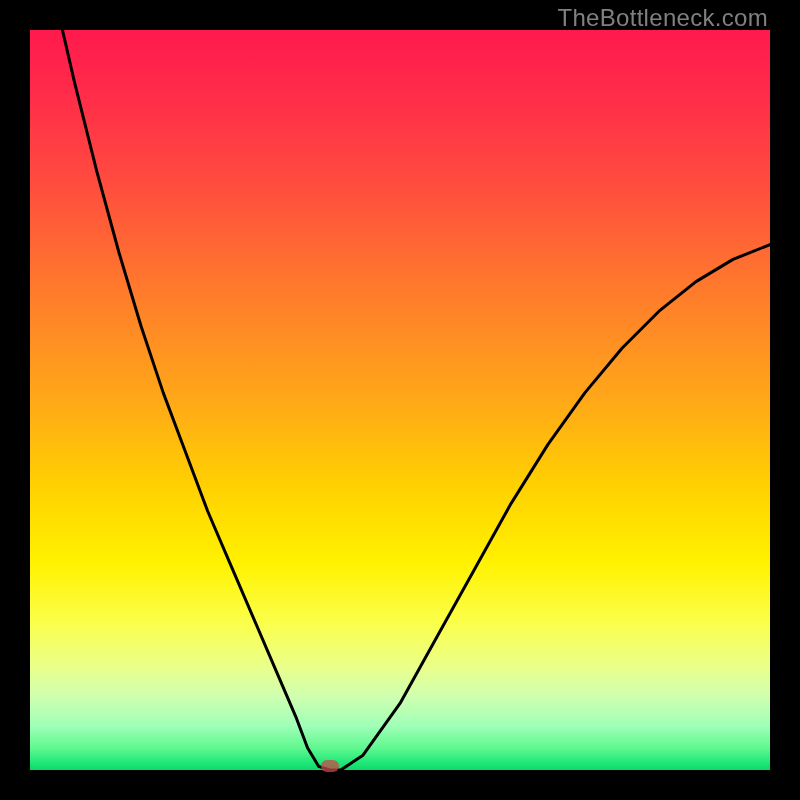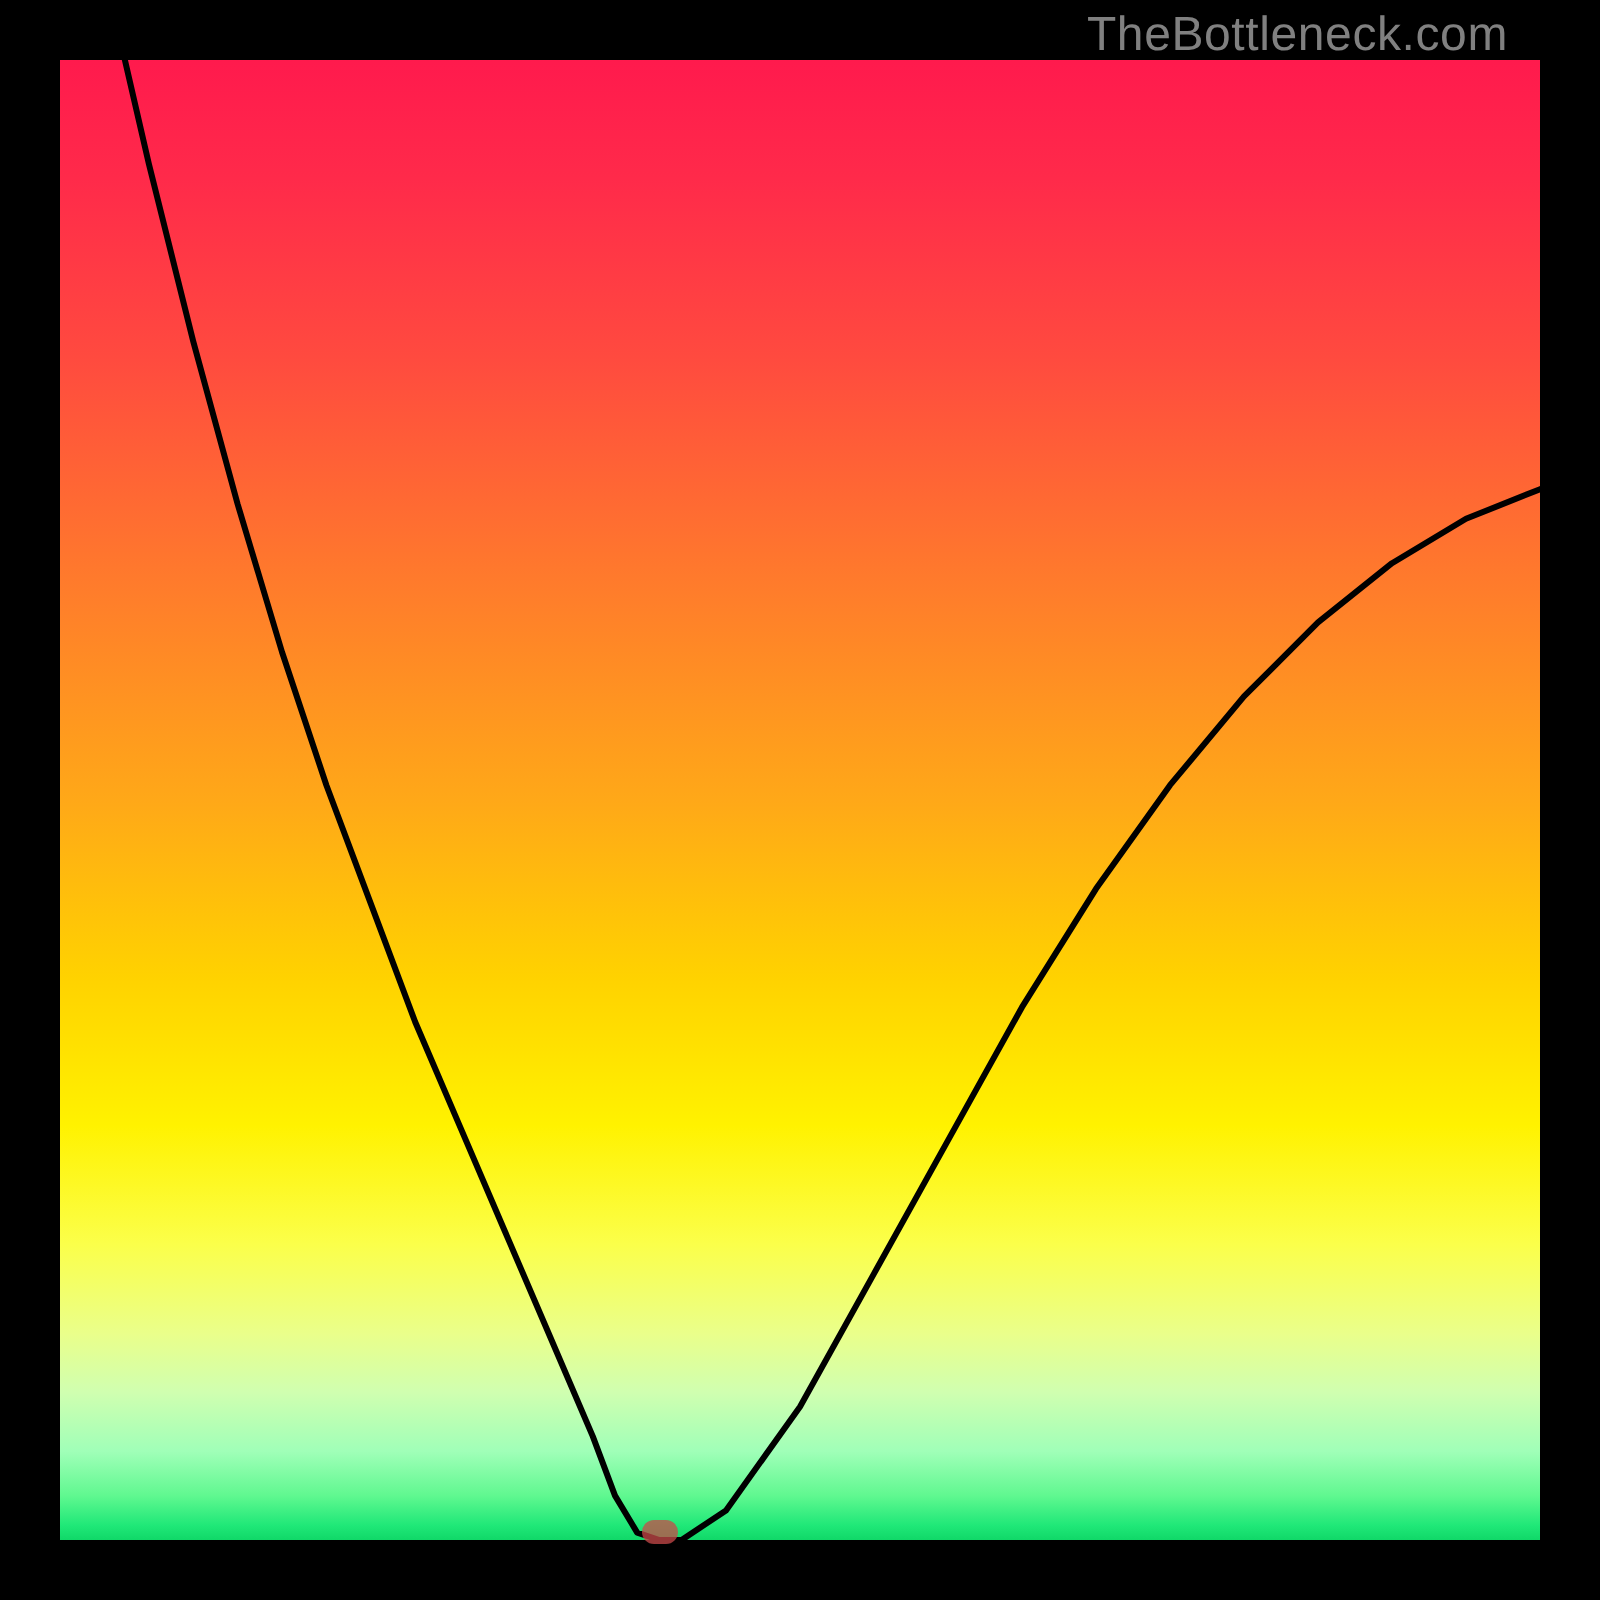--- a/index.html
+++ b/index.html
@@ -38,21 +38,21 @@
       #d0ffb0 90%,
       #a0ffb8 94%,
       #60f890 97%,
       #20e878 99%,
       #10d868 100%
     );
   }
   .watermark {
     position: absolute;
     top: 4px;
-    right: 46px;
+    right: 32px;
     color: #808080;
     font-family: Arial, Helvetica, sans-serif;
     font-size: 24px;
     font-weight: 500;
     letter-spacing: 0.3px;
   }
   svg.curve {
     position: absolute;
     top: 0;
     left: 0;

